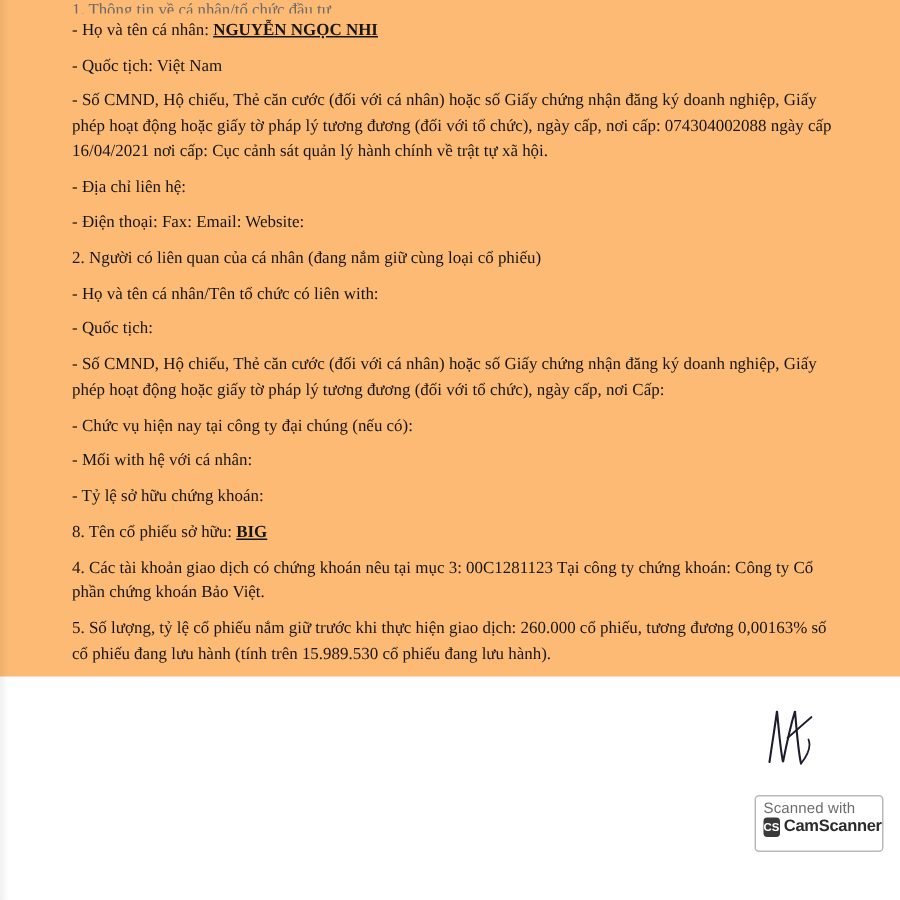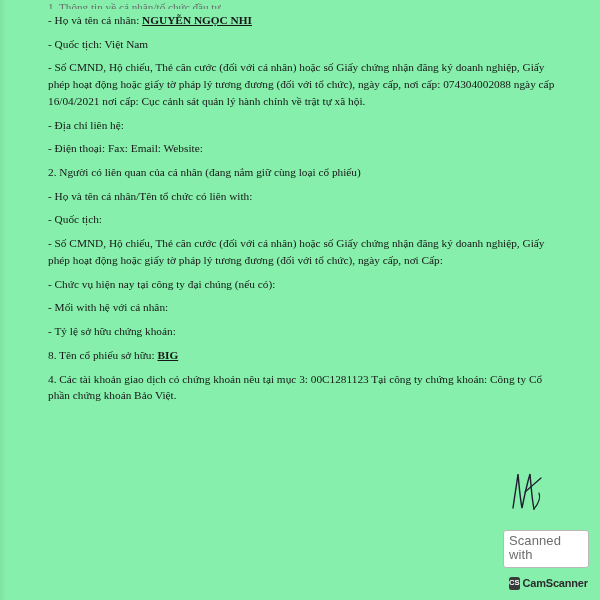--- a/index.html
+++ b/index.html
@@ -11,22 +11,22 @@
     height: 600px;
     background: #ffffff;
     font-family: "Liberation Serif", serif;
     color: #1a1a1a;
     overflow: hidden;
     position: relative;
   }
   .page {
     position: relative;
     width: 600px;
-    height: 600px;
-    background: #86efac;
+    height: 451px;
+    background: #fdba74;
   }
   .doc-body {
     position: absolute;
     left: 48px;
     top: 0px;
     width: 508px;
   }
   .line-clip {
     font-size: 11.2px;
     line-height: 1.35;
@@ -63,26 +63,26 @@
     top: 530px;
     width: 86px;
     height: 38px;
     border: 1px solid #b9b9b9;
     border-radius: 3px;
     background: #ffffff;
     box-sizing: border-box;
     padding: 3px 4px 0 5px;
   }
   .scanner-badge .sb-top {
-    font-size: 13px;
+    font-size: 10px;
     color: #6d6d6d;
     font-family: "Liberation Sans", sans-serif;
     letter-spacing: 0.1px;
     line-height: 1.1;
-    margin-bottom: 14px;
+    margin-bottom: 0;
   }
   .scanner-badge .sb-bottom {
     display: flex;
     align-items: flex-start;
     gap: 3px;
   }
   .cs-mark {
     width: 13px;
     height: 13px;
     border-radius: 2.5px;
@@ -144,20 +144,21 @@
     <p class="para">- Chức vụ hiện nay tại công ty đại chúng (nếu có):</p>
 
     <p class="para">- Mối with hệ với cá nhân:</p>
 
     <p class="para">- Tỷ lệ sở hữu chứng khoán:</p>
 
     <p class="para"><span>8. Tên cổ phiếu sở hữu: </span><span class="b">BIG</span></p>
 
     <p class="para">4. Các tài khoản giao dịch có chứng khoán nêu tại mục 3: 00C1281123 Tại công ty chứng khoán: Công ty Cổ phần chứng khoán Bảo Việt.</p>
 
+    <p class="para">5. Số lượng, tỷ lệ cổ phiếu nắm giữ trước khi thực hiện giao dịch: 260.000 cổ phiếu, tương đương 0,00163% số cổ phiếu đang lưu hành (tính trên 15.989.530 cổ phiếu đang lưu hành).</p>
 
   </div>
 
   <div class="signature">
     <svg class="sig-svg" width="46" height="46" viewBox="0 0 46 46" xmlns="http://www.w3.org/2000/svg">
       <path d="M8 40 C 10 26, 12 14, 13 6 C 14 16, 15 30, 17 40 C 19 30, 22 16, 25 6 C 26 18, 27 32, 29 41" fill="none" stroke="#1d1d2e" stroke-width="1.4" stroke-linecap="round"></path>
       <path d="M20 24 L 36 10" fill="none" stroke="#1d1d2e" stroke-width="1.2" stroke-linecap="round"></path>
       <path d="M29 41 C 33 36, 36 30, 34 25" fill="none" stroke="#1d1d2e" stroke-width="1.2" stroke-linecap="round"></path>
     </svg>
   </div>

